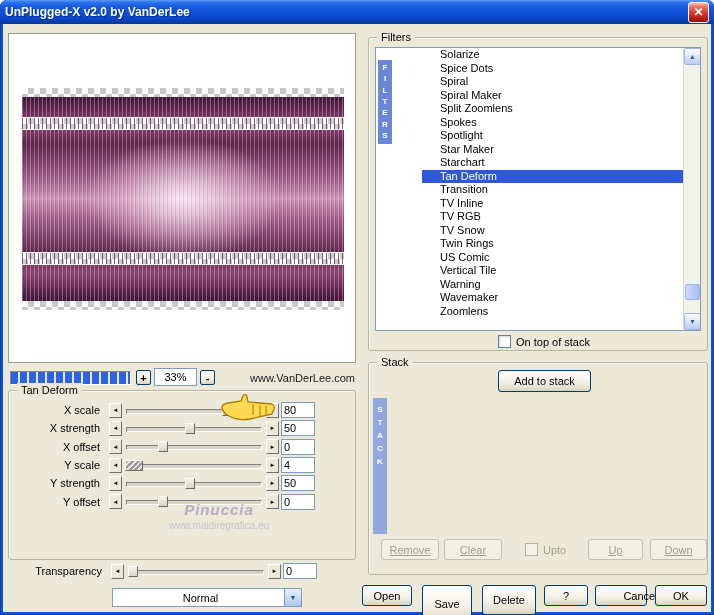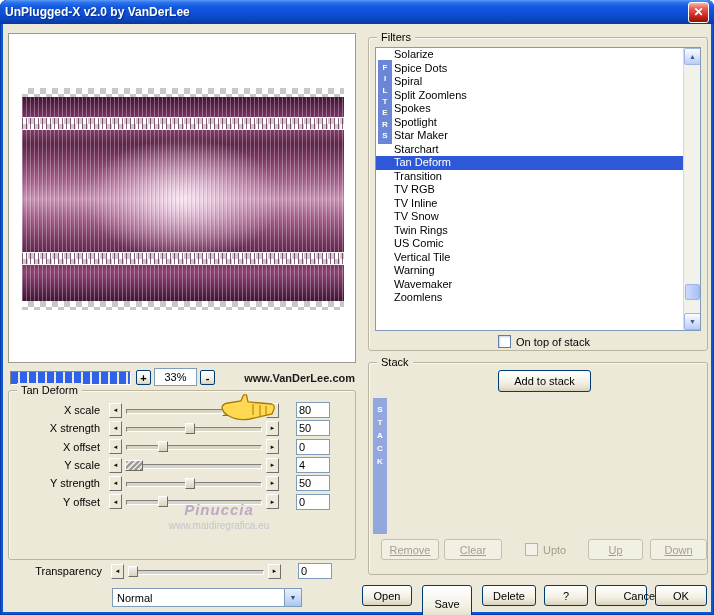--- a/index.html
+++ b/index.html
@@ -37,21 +37,21 @@
      linear-gradient(45deg,#cfcfcf 25%,#fff 25%,#fff 75%,#cfcfcf 75%);
     background-size:auto,12px 12px,12px 12px;background-position:0 0,0 0,6px 6px;
     border-top:1px solid rgba(255,255,255,.85);border-bottom:1px solid rgba(255,255,255,.85);}
   .s1{top:29px;} .s2{top:164px;}
 
   
   .progress{position:absolute;left:7px;top:347px;width:121px;height:14px;border:1px solid;border-color:#8a887c #fff #fff #8a887c;
     background:repeating-linear-gradient(90deg,var(--progress-blue,#2E62E8) 0 7px,#ECE9D8 7px 9px);}
   .zoombox{position:absolute;left:151px;top:344px;width:43px;height:18px;background:#fff;border:1px solid #7F9DB9;
     display:flex;align-items:center;justify-content:center;cursor:pointer;}
-  .site{position:absolute;left:214px;top:348px;width:138px;text-align:right;color:#1a1a1a;cursor:pointer;font-weight:bold;}
+  .site{position:absolute;left:214px;top:348px;width:138px;text-align:right;color:#1a1a1a;cursor:pointer;}
 
   
   .xpbtn{position:absolute;border:1px solid #003C74;border-radius:3px;
     background:linear-gradient(180deg,#ffffff 0%,#F4F1E6 55%,#E8E4D3 80%,#D8D2BE 100%);
     font-family:"Liberation Sans",sans-serif;font-size:11px;color:#000;
     display:flex;align-items:center;justify-content:center;cursor:pointer;}
   .xpbtn.disabled{border-color:#C3C0B2;background:#F2F0E3;color:#A29F8C;cursor:default;text-decoration:underline;}
   .zbtn{left:133px;top:346px;width:15px;height:15px;font-weight:bold;border-radius:2px;}
   .zminus{left:197px;}
 
@@ -67,38 +67,38 @@
   .srow{height:18.3px;display:flex;align-items:center;}
   .slabel{width:96px;text-align:right;padding-right:7px;color:#000;}
   .transrow .slabel{width:104px;}
   .sarrow{width:13px;height:15px;background:#ECE9D8;border:1px solid;border-color:#fff #707070 #707070 #fff;
     font-size:6px;color:#111;display:flex;align-items:center;justify-content:center;cursor:pointer;margin:0 2px;flex:none;}
   .strack{position:relative;width:136px;height:15px;margin:0 2px;cursor:pointer;flex:none;}
   .strack::before{content:"";position:absolute;left:0;right:0;top:6px;height:3px;border:1px solid;border-color:#808080 #fff #fff #808080;background:#d8d4c4;}
   .sthumb{position:absolute;top:2px;width:10px;height:11px;background:linear-gradient(180deg,#f4f2ea,#d8d4c2);
     border:1px solid;border-color:#fff #6e6c60 #6e6c60 #fff;}
   .sthumb.hatch{width:18px;background:repeating-linear-gradient(135deg,#9a9a9a 0 2px,#e6e3d6 2px 4px);}
-  .sval{width:34px;height:16px;margin-left:15px;border:1px solid #7F9DB9;font:11px "Liberation Sans",sans-serif;padding:0 2px;background:#fff;}
+  .sval{width:34px;height:16px;margin-left:0;border:1px solid #7F9DB9;font:11px "Liberation Sans",sans-serif;padding:0 2px;background:#fff;}
   .hand{position:absolute;left:210px;top:3px;width:58px;height:27px;z-index:5;pointer-events:none;}
   .wm{position:absolute;left:90px;top:110px;width:240px;text-align:center;
       font-style:italic;font-weight:bold;font-size:15px;color:#BCA9C6;letter-spacing:1px;}
   .wmurl{position:absolute;left:90px;top:129px;width:240px;text-align:center;font-size:10px;color:#C6C3CE;}
   .transrow{position:absolute;left:2px;top:538px;width:352px;}
 
   
   .combo{position:absolute;left:109px;top:564px;width:190px;height:19px;background:#fff;border:1px solid #7F9DB9;
-    display:flex;align-items:center;cursor:pointer;}
+    display:flex;align-items:center;cursor:pointer;text-align:center;}
   .combo-text{flex:1;padding-left:4px;}
   .combo-btn{width:17px;align-self:stretch;border-left:1px solid #7F9DB9;
     background:linear-gradient(180deg,#E8F0FD 0%,#CCDCF9 50%,#ABC6F2 100%);
     display:flex;align-items:center;justify-content:center;font-size:7px;color:#2A4E83;}
 
   
   .listbox{position:absolute;left:6px;top:9px;width:326px;height:284px;background:#fff;border:1px solid #7F9DB9;overflow:hidden;}
-  .items{position:absolute;left:0;top:0;right:17px;bottom:0;}
+  .items{position:absolute;left:0;top:0;right:17px;bottom:0;padding-left:46px;}
   .list-item{height:13.5px;line-height:13.5px;padding-left:18px;color:#000;white-space:nowrap;cursor:default;}
   .list-item.selected{background:var(--selection-blue,#2E58D8);color:#fff;}
   .strip{position:absolute;display:flex;flex-direction:column;align-items:center;color:#fff;
     font-weight:bold;font-size:8px;}
   .fstrip{left:2px;top:12px;width:14px;height:84px;background:var(--filters-strip-blue,#6B86D6);padding:2px 0;justify-content:space-around;}
   .fstrip span{line-height:10px;}
   .sstrip{left:4px;top:35px;width:14px;height:136px;background:var(--stack-strip-blue,#93A7DF);padding-top:5px;}
   .sstrip span{line-height:13px;}
 
   
@@ -121,21 +121,21 @@
   
   .addbtn{left:129px;top:7px;width:93px;height:22px;}
   .rm{left:12px;top:176px;width:58px;height:21px;}
   .cl{left:75px;top:176px;width:58px;height:21px;}
   .up{left:219px;top:176px;width:55px;height:21px;}
   .down{left:281px;top:176px;width:57px;height:21px;}
 
   
   .fopen{left:359px;top:561px;width:50px;height:21px;}
   .fsave{left:419px;top:561px;width:50px;height:37px;}
-  .fdelete{left:479px;top:561px;width:54px;height:21px;}
+  .fdelete{left:479px;top:561px;width:54px;height:30px;}
   .fhelp{left:541px;top:561px;width:44px;height:21px;}
   .fcancel{left:592px;top:561px;width:52px;height:21px;padding-left:39px;}
   .fok{left:652px;top:561px;width:52px;height:21px;}
 </style>
 </head>
 <body>
 
 <div class="frame">
   <div class="titlebar">
     <span class="title">UnPlugged-X v2.0 by VanDerLee</span>
@@ -248,29 +248,30 @@
         </span>
     </div>
 
     <div class="group filtersgroup">
       <span class="glabel">Filters</span>
       <div class="listbox">
         <div class="items">
             <div class="list-item">Solarize</div>
             <div class="list-item">Spice Dots</div>
             <div class="list-item">Spiral</div>
+            <div class="list-item">Spiral Maker</div>
             <div class="list-item">Split Zoomlens</div>
             <div class="list-item">Spokes</div>
             <div class="list-item">Spotlight</div>
             <div class="list-item">Star Maker</div>
             <div class="list-item">Starchart</div>
             <div class="list-item selected">Tan Deform</div>
             <div class="list-item">Transition</div>
+            <div class="list-item">TV Inline</div>
             <div class="list-item">TV RGB</div>
-            <div class="list-item">TV Inline</div>
             <div class="list-item">TV Snow</div>
             <div class="list-item">Twin Rings</div>
             <div class="list-item">US Comic</div>
             <div class="list-item">Vertical Tile</div>
             <div class="list-item">Warning</div>
             <div class="list-item">Wavemaker</div>
             <div class="list-item">Zoomlens</div>
           </div>
         <div class="strip fstrip">
             <span>F</span>

